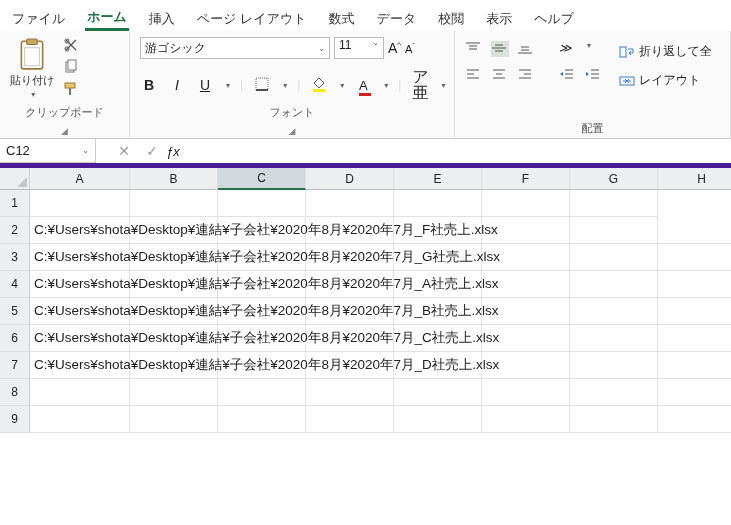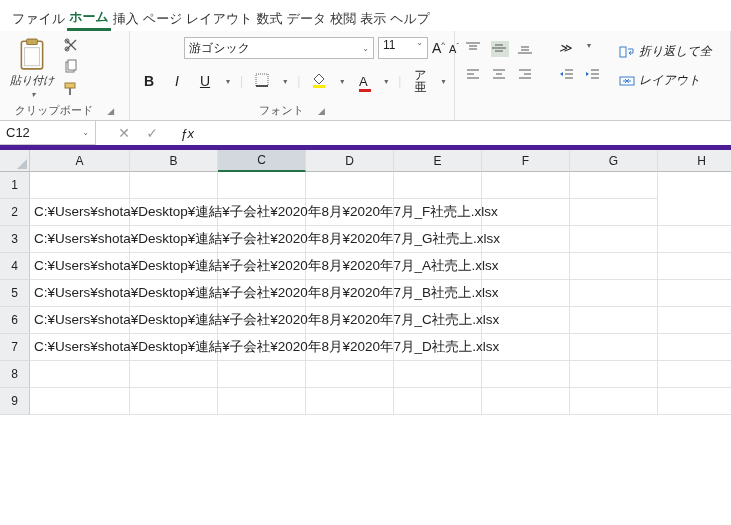--- a/index.html
+++ b/index.html
@@ -1,41 +1,41 @@
 <!DOCTYPE html>
 <html><head>
 <meta charset="utf-8">
 <style>
   * { box-sizing: border-box; margin: 0; padding: 0; font-family: "Meiryo", "Yu Gothic", sans-serif; }
   body { background: #fff; width: 731px; height: 525px; overflow: hidden; font-size: 12px; color: #222; }
-  .menubar { display: flex; padding: 6px 10px 0 10px; align-items: center; }
+  .menubar { display: flex; gap: 18px; padding: 6px 10px 0 10px; align-items: center; }
   .menubar span { font-size: 13px; color: #333; padding: 2px 2px; }
   .menubar .active { color: #217346; border-bottom: 3px solid #217346; font-weight: 600; }
   .ribbon { display: flex; border-bottom: 1px solid #ccc; background: #fafafa; }
   .group { border-right: 1px solid #e0e0e0; padding: 6px 10px 2px 10px; display: flex; flex-direction: column; justify-content: space-between; }
   .group-body { display: flex; align-items: flex-start; gap: 8px; flex: 1; }
-  .group-label { text-align: center; font-size: 11px; color: #555; padding-top: 4px; display: flex; justify-content: center; align-items: center; gap: 14px; }
+  .group-label { text-align: center; font-size: 11px; color: #555; padding-top: 4px; display: flex; justify-content: center; align-items: center; gap: 6px; flex-direction: column; }
   .dlauncher { font-size: 9px; color: #888; }
-  .bigbtn { display: flex; flex-direction: column; align-items: center; gap: 2px; font-size: 11px; color: #333; font-style: italic; }
+  .bigbtn { display: flex; flex-direction: column; align-items: center; gap: 2px; font-size: 11px; color: #333; }
   .bigbtn svg { width: 34px; height: 34px; }
   .sidecol { display: flex; flex-direction: column; gap: 6px; }
   .miniicon { width: 16px; height: 16px; display: inline-flex; align-items: center; justify-content: center; }
   .fontrow { display: flex; gap: 4px; align-items: center; }
-  .fontname { width: 190px; height: 22px; border: 1px solid #bbb; background: #fff; padding: 0 4px; font-size: 12px; display:flex; align-items:center; justify-content:space-between;margin-left:44px;}
+  .fontname { width: 190px; height: 22px; border: 1px solid #bbb; background: #fff; padding: 0 4px; font-size: 12px; display:flex; align-items:center; justify-content:space-between;}
   .fontsize { width: 50px; height: 22px; border: 1px solid #bbb; background: #fff; padding: 0 4px; font-size: 12px; display:flex; align-items:flex-start; justify-content:space-between;}
   .fontctl { display:flex; gap:10px; align-items:center; margin-top:10px;}
   .fontctl .ctl { width:18px; text-align:center; font-size:14px; }
   .drop { font-size: 8px; color:#666; margin-left:2px;}
   .alignrow { display:flex; gap:8px; }
   .alignrow .ctl { width:18px; height:16px;}
   .sheetop { display:flex; align-items:center; gap:4px; font-size:12px; padding:2px 0;}
   .namebox-row { display:flex; align-items:center; border-bottom:5px solid #4c1d95; background:#fff;}
   .namebox { width:96px; border:1px solid #ccc; border-top:none; border-left:none; padding:4px 6px; font-size:13px; display:flex; justify-content:space-between; align-items:center;}
   .fx-clear, .fx-ok { width:28px; text-align:center; color:#999; font-size:14px;}
-  .fx-lbl { width:28px; text-align:right; font-style:italic; font-size:13px;}
+  .fx-lbl { width:28px; text-align:left; font-style:italic; font-size:13px;}
   .fx-input { flex:1; padding:4px; font-size:13px; border:none; outline:none;}
   .grid { display:flex; }
   .rowhdrs { display:flex; flex-direction:column; }
   .corner { width:30px; height:22px; background:#eceef0; border-right:1px solid #ccc; border-bottom:1px solid #bbb; display:flex; align-items:flex-end; justify-content:flex-end; padding:2px;}
   .rowhdr { width:30px; height:27px; background:#eceef0; border-right:1px solid #ccc; border-bottom:1px solid #ddd; display:flex; align-items:center; justify-content:center; font-size:12px;}
   .cols { flex:1; display:flex; flex-direction:column; }
   .colhdrs { display:flex; }
   .colhdr { width:88px; height:22px; background:#eceef0; border-right:1px solid #ddd; border-bottom:1px solid #bbb; display:flex; align-items:center; justify-content:center; font-size:12px;}
   .colhdr.sel { background:#d2d8dd; border-bottom:2px solid #217346;}
   .datarow { display:flex; height:27px; }
@@ -126,21 +126,21 @@
           <span class="drop">▾</span>
         <span style="color:#ddd;">|</span>
         <span class="ctl"><svg width="16" height="16">
               <path d="M8 2 L13 7 L8 12 L3 7 Z" fill="#fff" stroke="#555"></path>
               <rect x="2" y="13" width="12" height="3" fill="#ffeb00"></rect>
             </svg></span>
           <span class="drop">▾</span>
         <span class="ctl"><span style="font-size:13px; position:relative;">A<span style="position:absolute;left:0;bottom:-3px;width:12px;height:3px;background:#d62020;"></span></span></span>
           <span class="drop">▾</span>
         <span style="color:#ddd;">|</span>
-        <span class="ctl" style="font-size:12px; line-height:1;">ア亜</span>
+        <span class="ctl" style="font-size:16px; line-height:1;">ア亜</span>
           <span class="drop">▾</span>
       </div>
     </div>
     <div class="group-label">
         <span>フォント</span>
         <span class="dlauncher">◢</span>
       </div>
   </div>
 
   <div class="group" style="flex:1;">
@@ -190,38 +190,41 @@
                 <path d="M4 5 L1 7 L4 9 Z" fill="#2a6dc4"></path>
               </svg></span>
           <span class="ctl"><svg width="16" height="14">
                 <line x1="6" y1="3" x2="14" y2="3" stroke="#555"></line>
                 <line x1="6" y1="7" x2="14" y2="7" stroke="#555"></line>
                 <line x1="6" y1="11" x2="14" y2="11" stroke="#555"></line>
                 <path d="M1 5 L4 7 L1 9 Z" fill="#2a6dc4"></path>
               </svg></span>
         </div>
       </div>
-      <div style="display:flex; flex-direction:column; gap:8px; padding-top:4px; margin-left:8px;font-style:italic;">
+      <div style="display:flex; flex-direction:column; gap:8px; padding-top:4px; margin-left:8px;">
         <div class="sheetop">
           <svg width="16" height="14">
               <rect x="1" y="2" width="6" height="10" fill="none" stroke="#3a7ec9"></rect>
               <path d="M9 4 L14 4 L14 8 L11 8" fill="none" stroke="#3a7ec9"></path>
               <path d="M12 6 L10 8 L12 10" fill="none" stroke="#3a7ec9"></path>
             </svg>
           <span>折り返して全</span>
         </div>
         <div class="sheetop">
           <svg width="16" height="14">
               <rect x="1" y="3" width="14" height="8" fill="none" stroke="#3a7ec9"></rect>
               <path d="M4 7 L7 7 M9 7 L12 7 M6 5 L8 7 L6 9 M10 5 L8 7 L10 9" stroke="#3a7ec9" fill="none"></path>
             </svg>
           <span>レイアウト</span>
         </div>
       </div>
     </div>
+    <div class="group-label">
+        <span>配置</span>
+      </div>
   </div>
 </div>
 
 <div class="namebox-row">
   <div class="namebox">
     <span>C12</span>
     <span class="drop">⌄</span>
   </div>
   <div style="width:14px; border-right:1px solid #e8e8e8; height:100%;"></div>
   <div class="fx-clear">✕</div>

